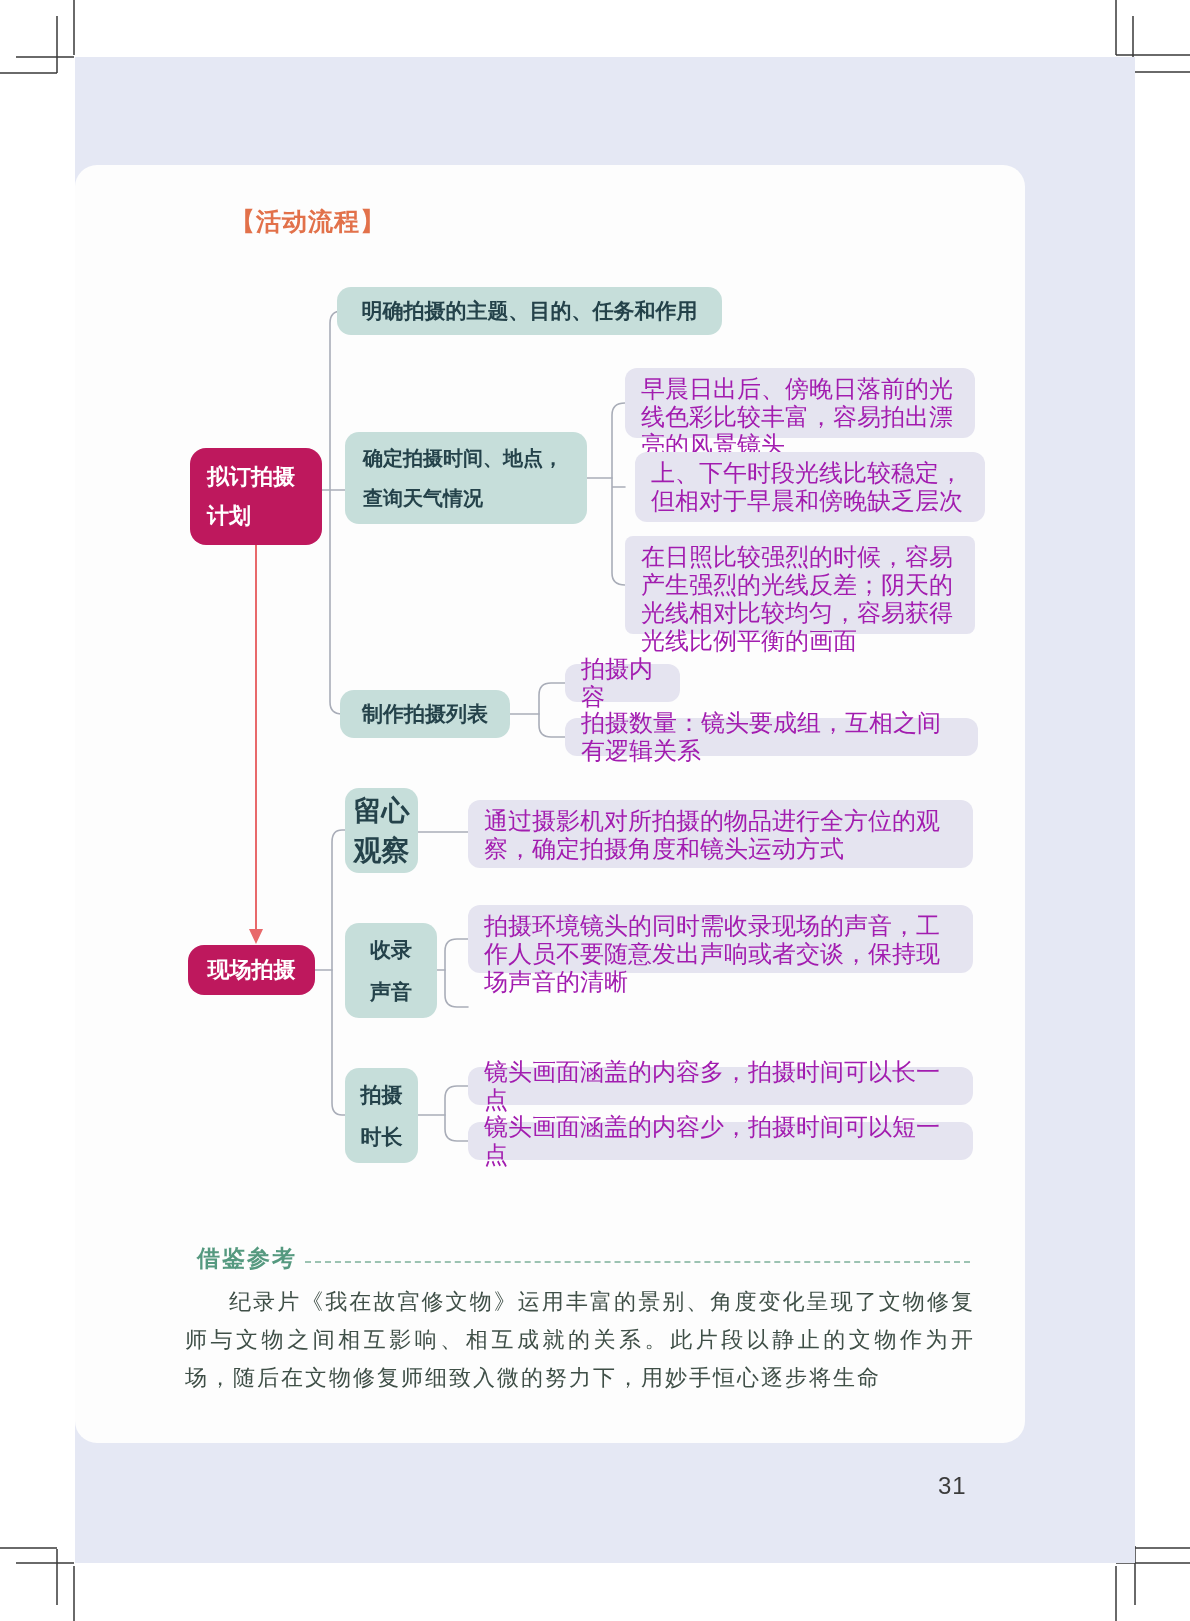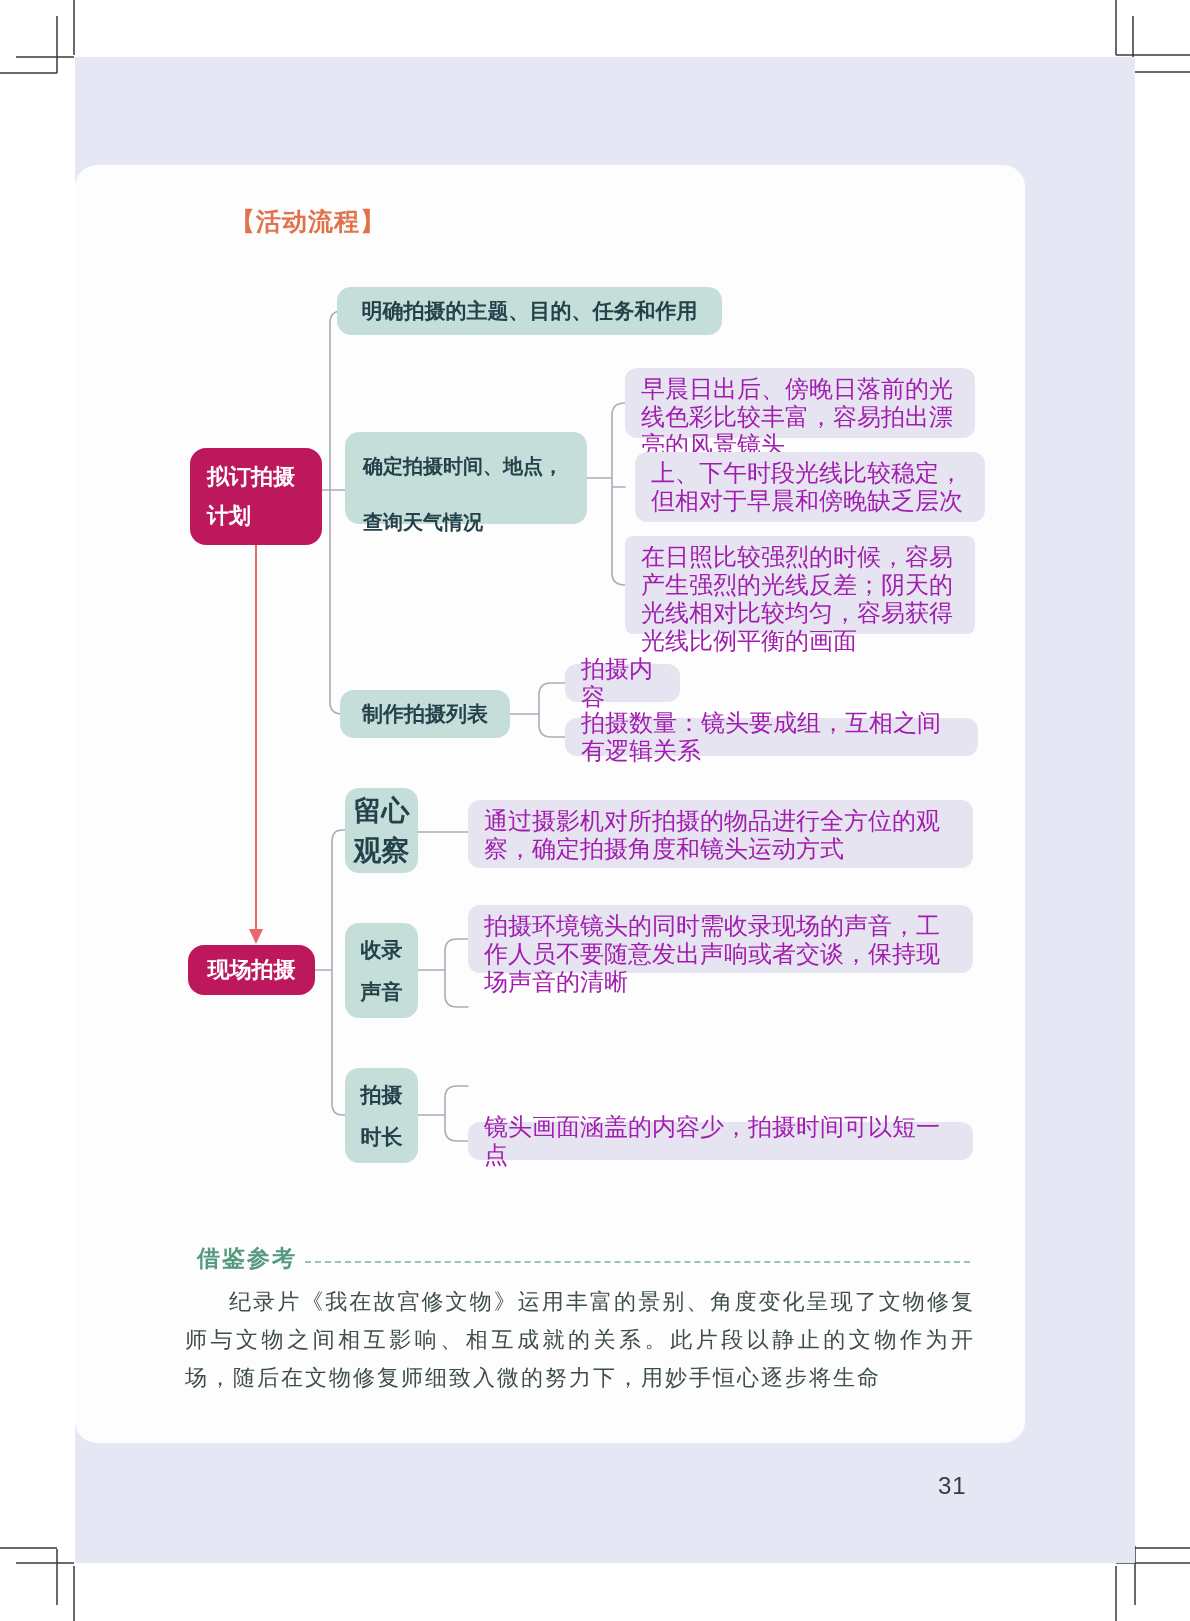--- a/index.html
+++ b/index.html
@@ -78,49 +78,50 @@
     </g>
   </svg>
 
   <div class="node node-red pre" style="left:115px;top:283px;width:132px;height:97px;padding:9px 0 0 17px;line-height:39px;">拟订拍摄
 计划</div>
 
   <div class="node node-red flexcc" style="left:113px;top:780px;width:127px;height:50px;">现场拍摄</div>
 
   <div class="node node-teal flexcc" style="left:262px;top:122px;width:385px;height:48px;font-size:21px;">明确拍摄的主题、目的、任务和作用</div>
 
-  <div class="node node-teal pre" style="left:270px;top:267px;width:242px;height:92px;font-size:20px;line-height:56px;padding:6px 0 0 18px;">确定拍摄时间、地点，
+  <div class="node node-teal pre" style="left:270px;top:267px;width:242px;height:92px;font-size:20px;line-height:40px;padding:6px 0 0 18px;">确定拍摄时间、地点，
 查询天气情况</div>
 
   <div class="node node-teal flexcc" style="left:265px;top:525px;width:170px;height:48px;font-size:21px;">制作拍摄列表</div>
 
   <div class="node node-teal pre flexcc" style="left:270px;top:623px;width:73px;height:85px;font-size:28px;line-height:40px;">留心
 观察</div>
 
-  <div class="node node-teal pre flexcc" style="left:270px;top:758px;width:73px;height:95px;font-size:21px;line-height:42px;">收录
+  <div class="node node-teal pre flexcc" style="left:270px;top:758px;width:92px;height:95px;font-size:21px;line-height:42px;">收录
 声音</div>
 
   <div class="node node-teal pre flexcc" style="left:270px;top:903px;width:73px;height:95px;font-size:21px;line-height:42px;">拍摄
 时长</div>
 
   <div class="node node-purple" style="left:550px;top:203px;width:350px;height:70px;">早晨日出后、傍晚日落前的光线色彩比较丰富，容易拍出漂亮的风景镜头</div>
 
   <div class="node node-purple" style="left:560px;top:287px;width:350px;height:70px;">上、下午时段光线比较稳定，但相对于早晨和傍晚缺乏层次</div>
 
   <div class="node node-purple" style="left:550px;top:371px;width:350px;height:98px;border-radius:8px;">在日照比较强烈的时候，容易产生强烈的光线反差；阴天的光线相对比较均匀，容易获得光线比例平衡的画面</div>
 
   <div class="node node-purple flexc" style="left:490px;top:499px;width:115px;height:38px;padding:0 16px;">拍摄内容</div>
 
   <div class="node node-purple flexc" style="left:490px;top:553px;width:413px;height:38px;padding:0 16px;">拍摄数量：镜头要成组，互相之间有逻辑关系</div>
 
   <div class="node node-purple" style="left:393px;top:635px;width:505px;height:68px;">通过摄影机对所拍摄的物品进行全方位的观察，确定拍摄角度和镜头运动方式</div>
 
   <div class="node node-purple" style="left:393px;top:740px;width:505px;height:68px;">拍摄环境镜头的同时需收录现场的声音，工作人员不要随意发出声响或者交谈，保持现场声音的清晰</div>
 
 
+  <div class="node node-purple flexc" style="left:393px;top:902px;width:505px;height:38px;padding:0 16px;">镜头画面涵盖的内容多，拍摄时间可以长一点</div>
 
   <div class="node node-purple flexc" style="left:393px;top:957px;width:505px;height:38px;padding:0 16px;">镜头画面涵盖的内容少，拍摄时间可以短一点</div>
 
   <div class="abs ref-heading">借鉴参考</div>
   <div class="abs ref-dash"></div>
   <div class="abs ref-para">纪录片《我在故宫修文物》运用丰富的景别、角度变化呈现了文物修复师与文物之间相互影响、相互成就的关系。此片段以静止的文物作为开场，随后在文物修复师细致入微的努力下，用妙手恒心逐步将生命</div>
 
 </div>
 
 </body></html>

